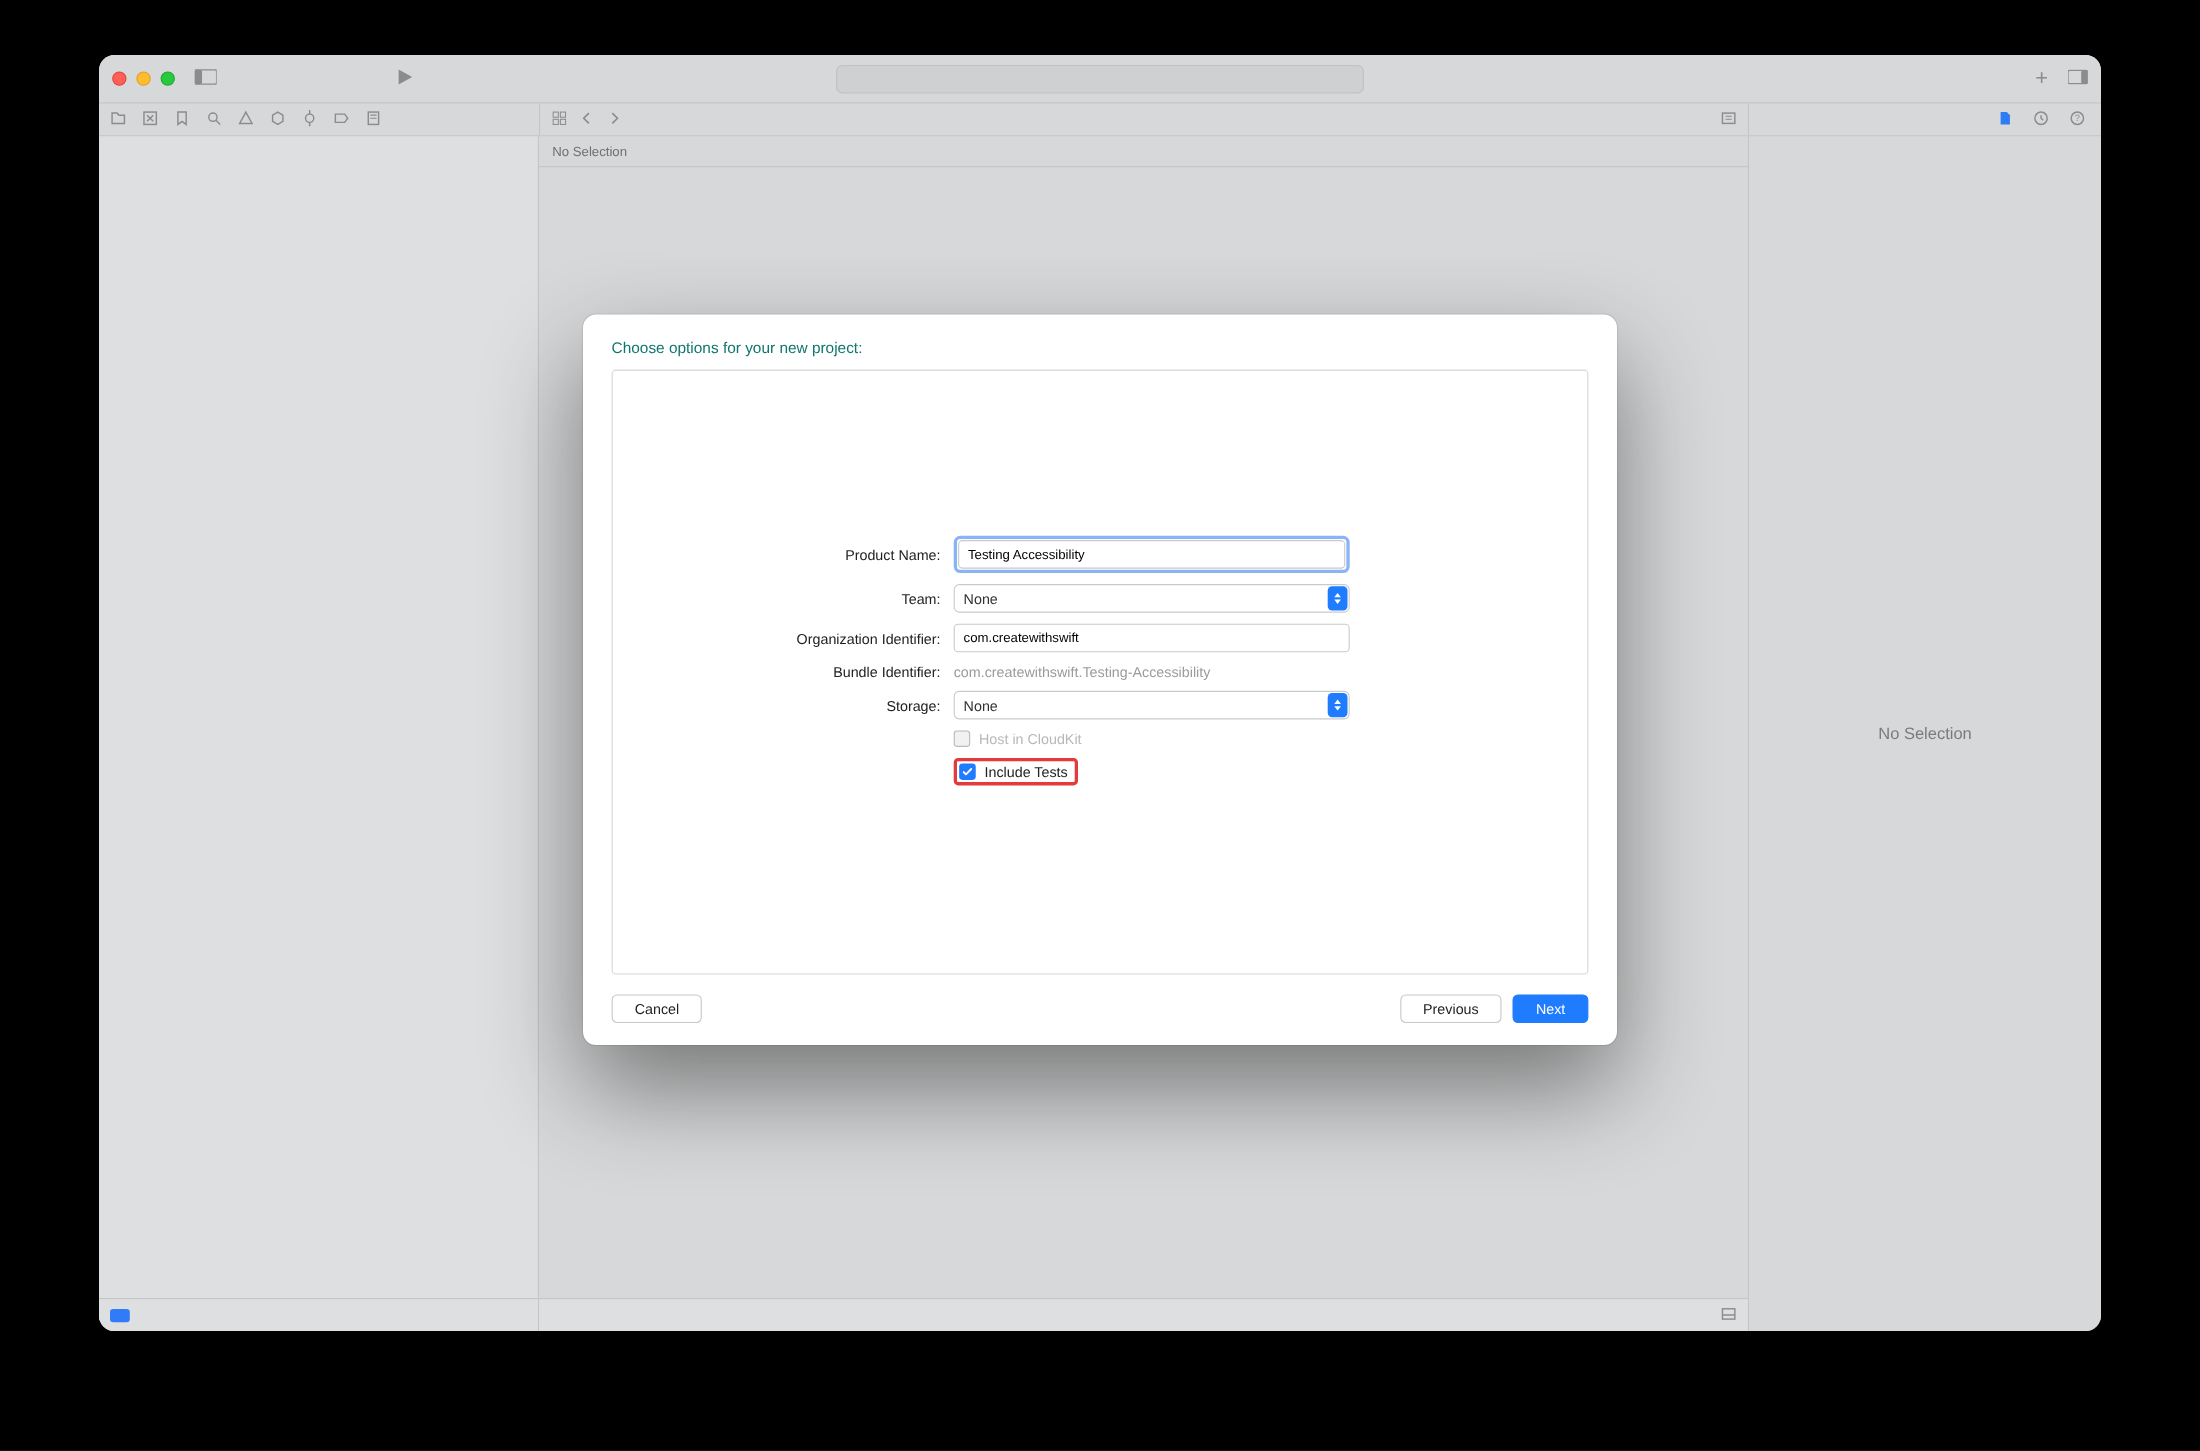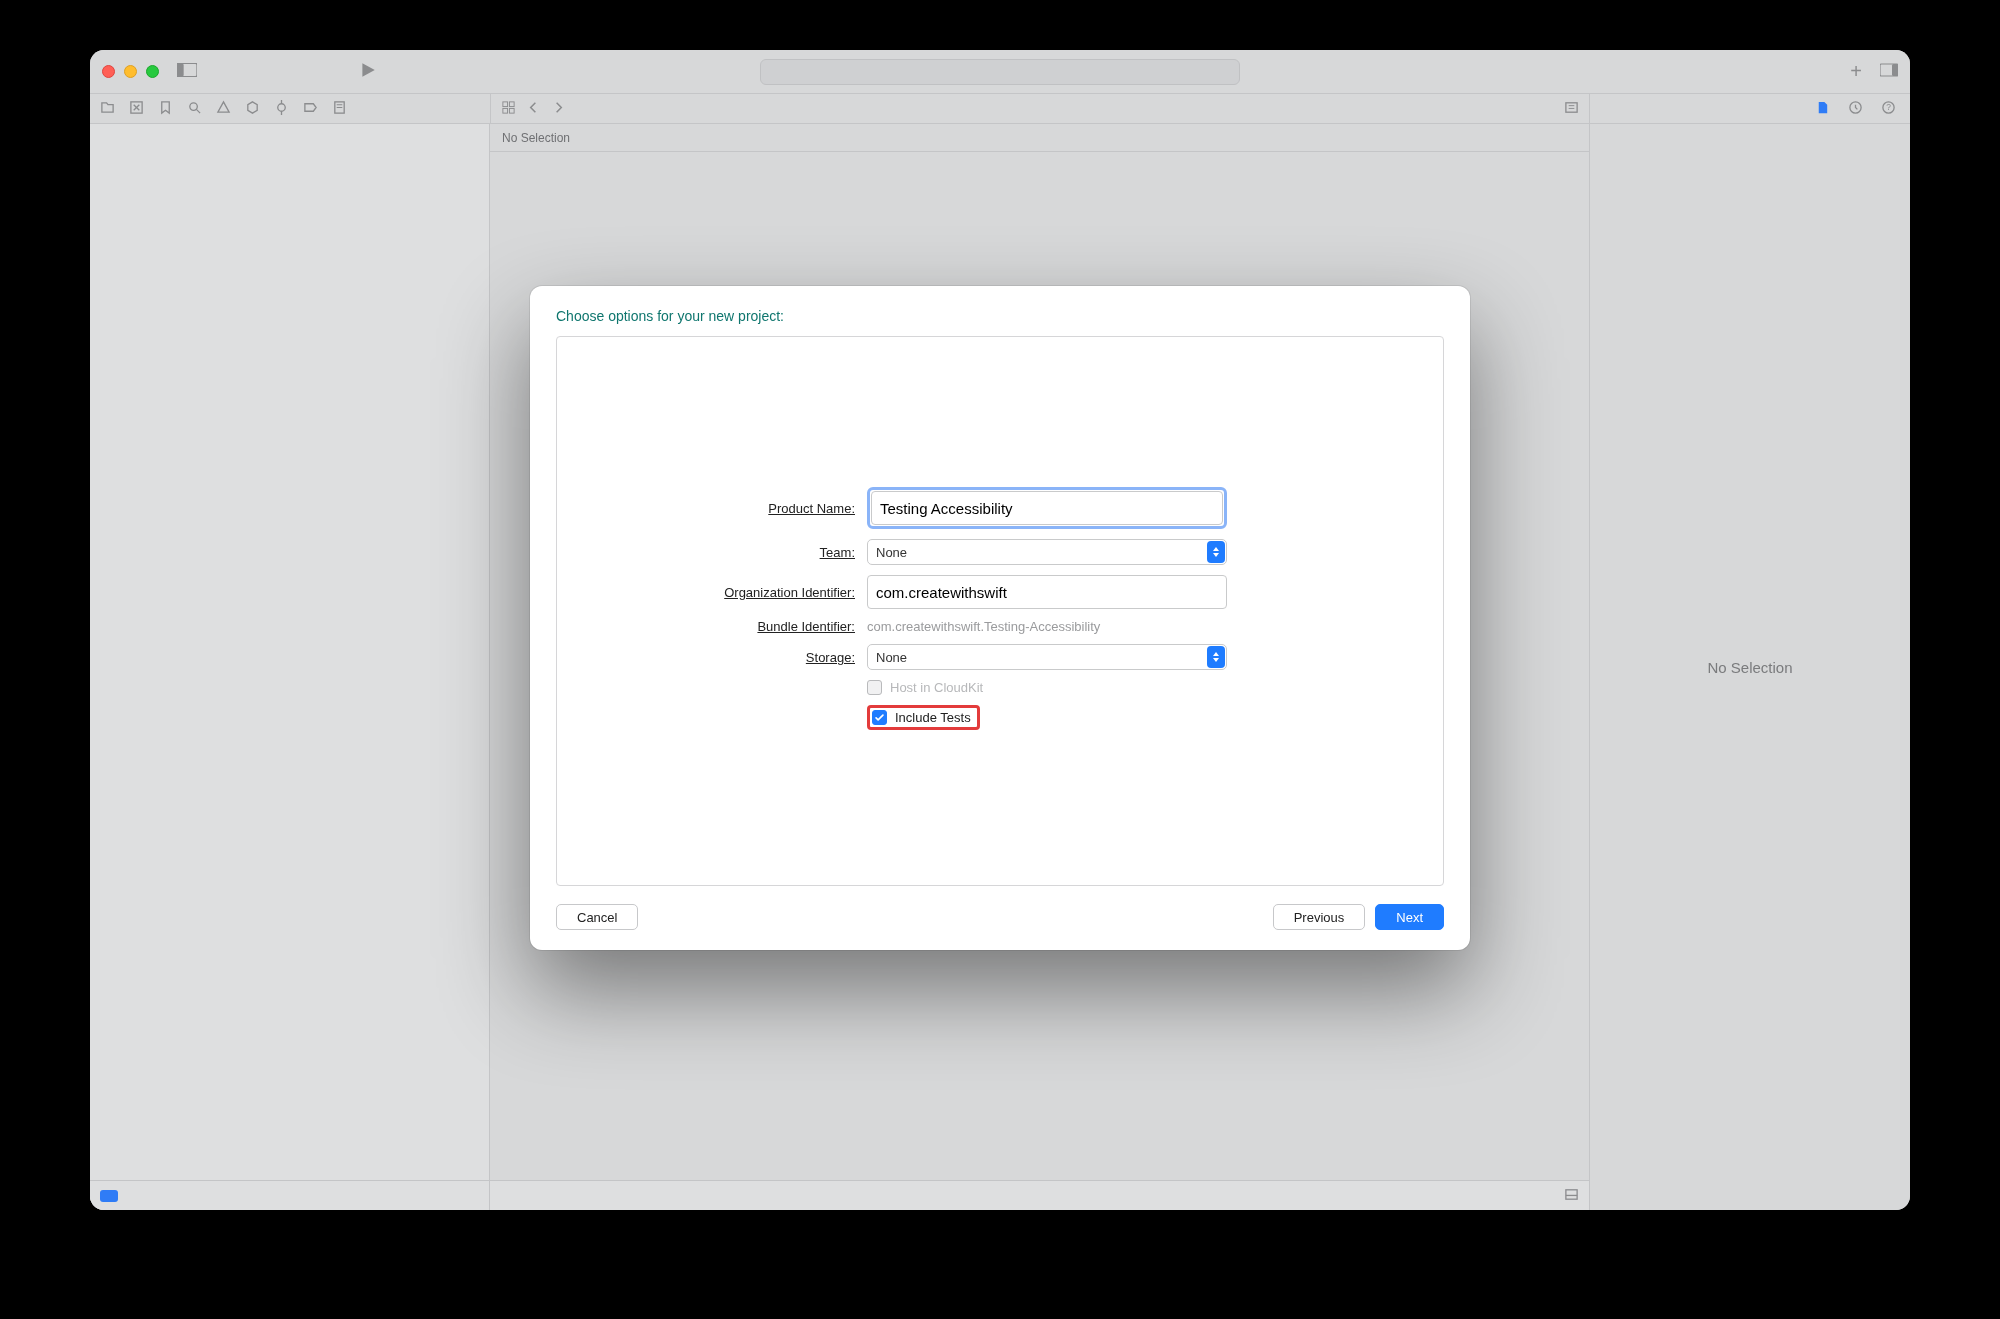--- a/index.html
+++ b/index.html
@@ -125,27 +125,27 @@
     overflow:hidden;
   }
   .form {
     position:absolute; top: 150px; left:0; right:0;
     display:grid;
     grid-template-columns: 300px 360px;
     column-gap: 10px;
     row-gap: 10px;
     align-items:center;
   }
-  .form .lbl { text-align:right; font-size:13px; color:#222; padding-right:2px;text-decoration:underline; }
+  .form .lbl { text-align:right; font-size:13px; color:#222; padding-right:2px; }
   .form .bundle-val { font-size:13px; color:#9a9b9d; }
 
   .txt {
     height:26px; width:100%;
     border:1px solid #c9cacb; border-radius:4px;
-    font-size:15px; padding:16px 8px; background:#fff;
+    font-size:12px; padding:4px 8px; background:#fff;
   }
   .product-wrap {
     border:3px solid #8ab4f8; border-radius:6px; padding:1px;
   }
   .product-wrap .txt { border:1px solid #c9cacb; }
 
   .select {
     height:26px; width:100%;
     border:1px solid #c9cacb; border-radius:5px;
     background:#fff; font-size:13px; padding:0 8px;

